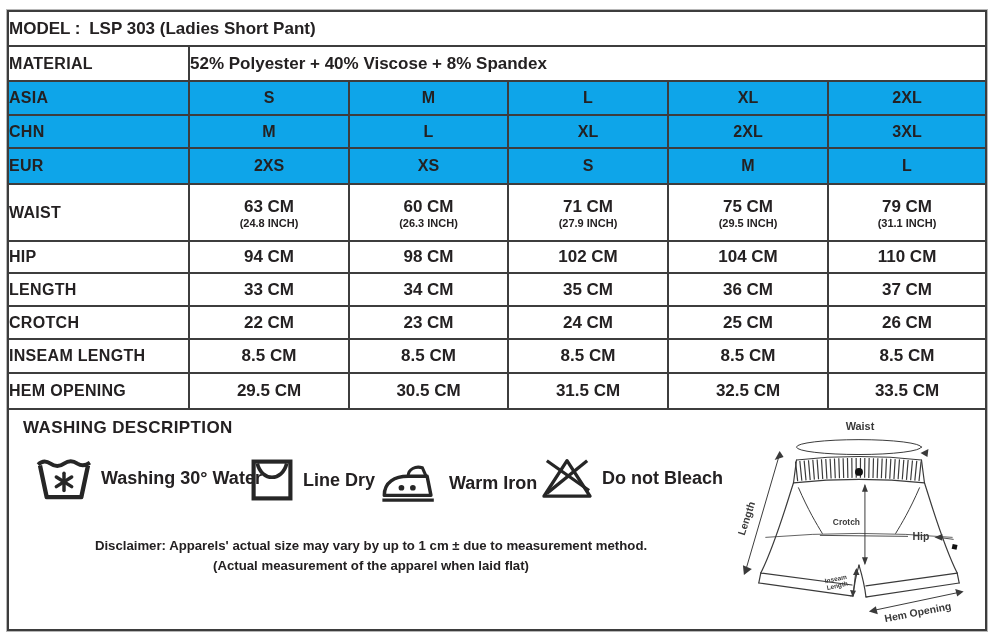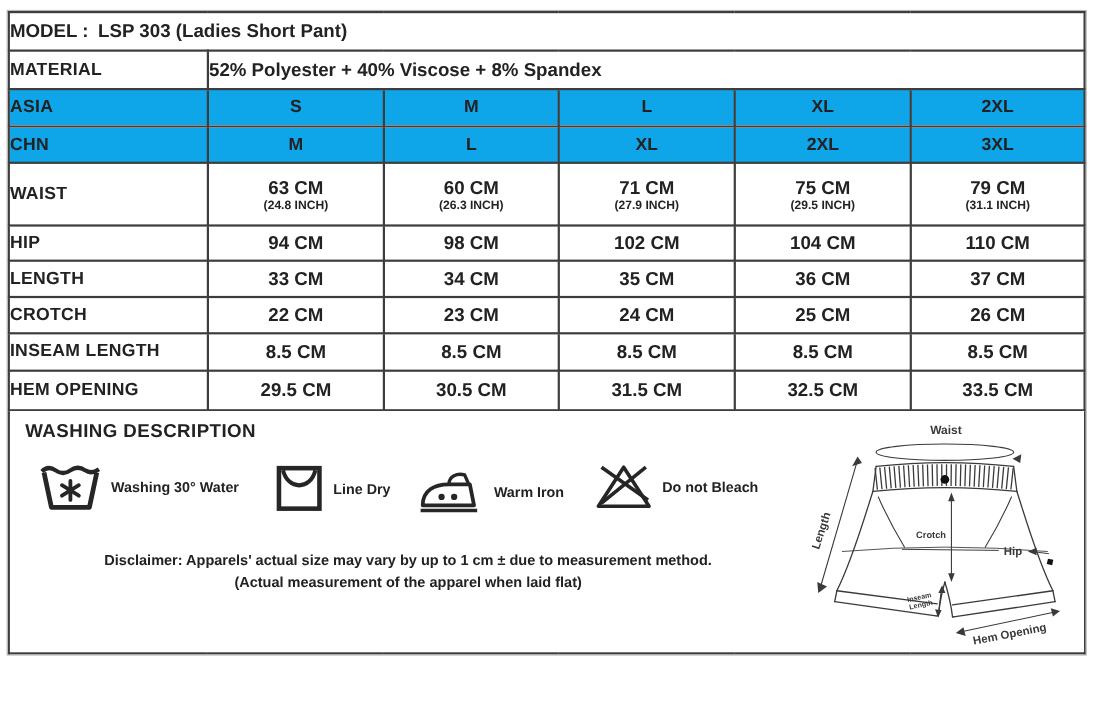--- a/index.html
+++ b/index.html
@@ -17,21 +17,21 @@
   tr.gray td{background:#0ea5e9;}
   .model-cell{font-size:17px;padding-left:12px;}
   .model-cell .mv{font-weight:700;margin-left:4px;}
   .material-val{text-align:left !important;padding-left:24px;font-size:17px;}
   .sub{display:block;font-size:11px;font-weight:bold;margin-top:1px;}
   .main{display:block;line-height:19px;}
   
   td.wash-cell{position:relative;height:219px;background:#fff;}
   .wash-title{position:absolute;left:14px;top:8px;font-size:17px;font-weight:800;letter-spacing:.4px;}
   .care-item{position:absolute;display:flex;align-items:center;gap:8px;}
-  .care-item .care-label{font-size:13px;font-weight:bold;white-space:nowrap;}
+  .care-item .care-label{font-size:18px;font-weight:bold;white-space:nowrap;}
   .care-item svg{display:block;}
   .disclaimer{position:absolute;left:0;top:126px;width:724px;text-align:center;
        font-size:13.2px;font-weight:bold;line-height:20px;}
   .diagram{position:absolute;right:4px;top:6px;}
   .diagram text{font-family:"Liberation Sans","DejaVu Sans",sans-serif;fill:#3a3a3a;}
 </style>
 </head>
 <body>
 
 <div class="sheet">
@@ -64,20 +64,28 @@
     <td class="sz">2XL</td>
   </tr>
   <tr class="gray" style="height:33px">
     <td class="lbl">CHN</td>
     <td class="sz">M</td>
     <td class="sz">L</td>
     <td class="sz">XL</td>
     <td class="sz">2XL</td>
     <td class="sz">3XL</td>
   </tr>
+  <tr class="gray" style="height:36px">
+    <td class="lbl">EUR</td>
+    <td class="sz">2XS</td>
+    <td class="sz">XS</td>
+    <td class="sz">S</td>
+    <td class="sz">M</td>
+    <td class="sz">L</td>
+  </tr>
   <tr style="height:57px">
     <td class="lbl">WAIST</td>
     <td class="val">
       <span class="main">63 CM</span>
       <span class="sub">(24.8 INCH)</span>
           </td>
     <td class="val">
       <span class="main">60 CM</span>
       <span class="sub">(26.3 INCH)</span>
           </td>

